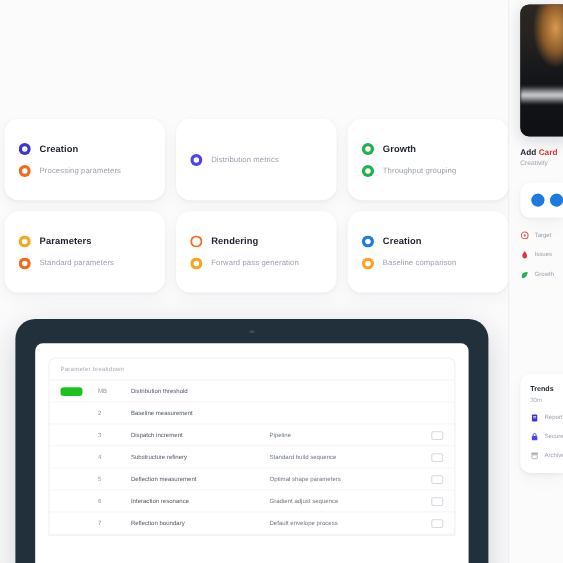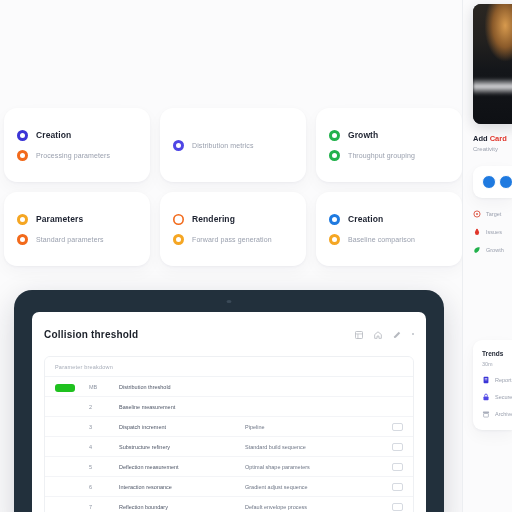--- a/index.html
+++ b/index.html
@@ -392,43 +392,20 @@
             <span class="card-sub">Baseline comparison</span>
           </div>
         </div>
       </div>
 
     <div class="device-wrap">
       <div class="device-bezel">
         <div class="device-camera"></div>
         <div class="device-screen">
 
-          <div class="screen-head">
-            <div class="screen-title">Collision threshold</div>
-            <div class="screen-tools">
-              <span class="tool-ico">
-                <svg width="8" height="8" viewBox="0 0 12 12">
-                  <rect x="0.7" y="0.7" width="10.6" height="10.6" rx="1.4" fill="none" stroke="#6d7481" stroke-width="1.3"></rect>
-                  <line x1="0.7" y1="4.4" x2="11.3" y2="4.4" stroke="#6d7481" stroke-width="1.1"></line>
-                  <line x1="4.4" y1="4.4" x2="4.4" y2="11.3" stroke="#6d7481" stroke-width="1.1"></line>
-                </svg>
-              </span>
-              <span class="tool-ico">
-                <svg width="8" height="8" viewBox="0 0 12 12">
-                  <path d="M1 5.4 L6 1.2 L11 5.4 V11 H7.4 V7.6 H4.6 V11 H1 Z" fill="none" stroke="#6d7481" stroke-width="1.25" stroke-linejoin="round"></path>
-                </svg>
-              </span>
-              <span class="tool-ico">
-                <svg width="8" height="8" viewBox="0 0 12 12">
-                  <path d="M8.6 1.2 L10.8 3.4 L4.2 10 L1.4 10.6 L2 7.8 Z" fill="#6d7481"></path>
-                </svg>
-              </span>
-              <span class="tool-dot"></span>
-            </div>
-          </div>
 
           <div class="tbl">
             <div class="tbl-head">Parameter breakdown</div>
             <div id="tbl-body">
                 <div class="tbl-row">
                   <div class="c-badge"><span class="pill" title="Active"></span></div>
                   <div class="c-num">MB</div>
                   <div class="c-a">Distribution threshold</div>
                   <div class="c-b"></div>
                   <div class="c-chk"></div>

